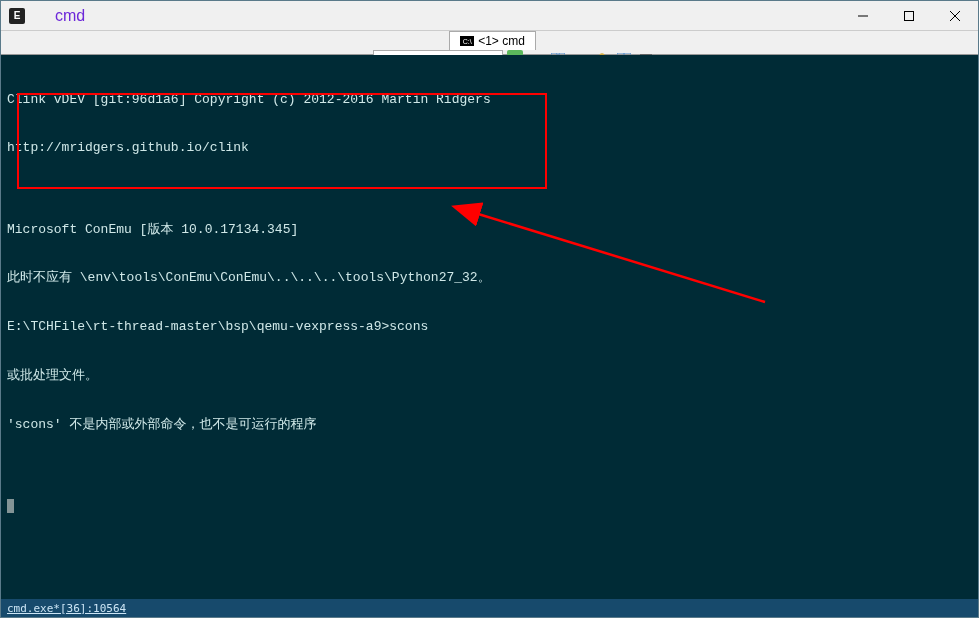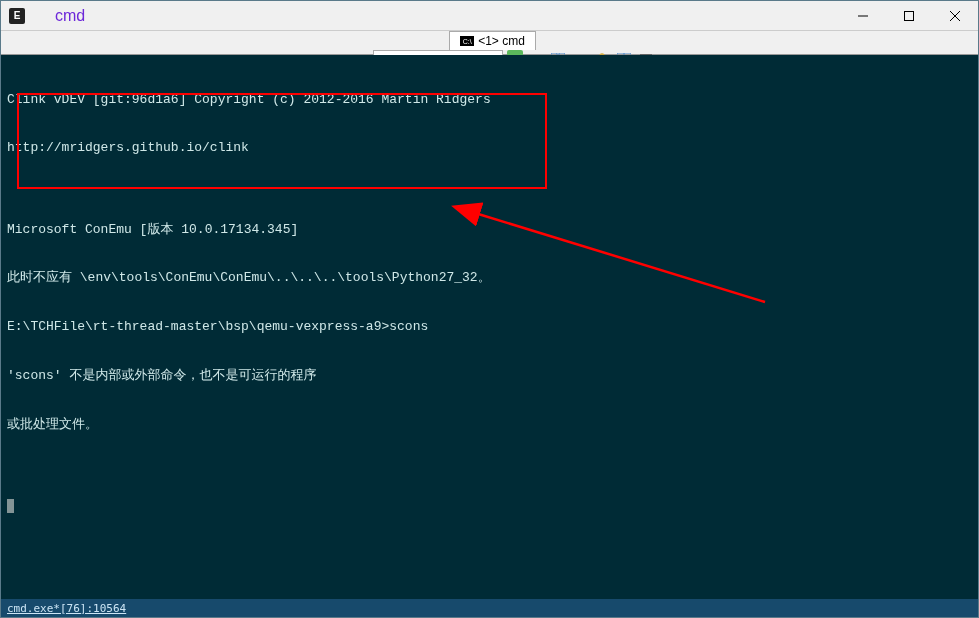--- a/index.html
+++ b/index.html
@@ -227,34 +227,34 @@
     </div>
   </div>
 
   <div class="terminal">
     <div class="term-line">Clink vDEV [git:96d1a6] Copyright (c) 2012-2016 Martin Ridgers</div>
     <div class="term-line">http://mridgers.github.io/clink</div>
     <div class="term-line"></div>
     <div class="term-line">Microsoft ConEmu [版本 10.0.17134.345]</div>
     <div class="term-line">此时不应有 \env\tools\ConEmu\ConEmu\..\..\..\tools\Python27_32。</div>
     <div class="term-line">E:\TCHFile\rt-thread-master\bsp\qemu-vexpress-a9&gt;scons</div>
+    <div class="term-line">或批处理文件。</div>
     <div class="term-line">'scons' 不是内部或外部命令，也不是可运行的程序</div>
-    <div class="term-line">或批处理文件。</div>
     <div class="term-line"></div>
     <div class="term-line"><span class="cursor"></span></div>
 
     <div class="red-box" id="redbox" style="left: 16px; top: 38px; width: 530px; height: 96px;"></div>
     <svg class="arrow-svg" id="arrow" width="979" height="560" style="left:0;top:0">
       <defs>
         <marker id="ah" markerWidth="12" markerHeight="10" refX="2" refY="5" orient="auto">
           <polygon points="0 0, 12 5, 0 10" fill="#ff0000"></polygon>
         </marker>
       </defs>
       <line id="arrowline" stroke="#ff0000" stroke-width="2.5" marker-end="url(#ah)" x1="764" y1="247" x2="474" y2="158"></line>
     </svg>
   </div>
 
   <div class="statusbar">
     <div class="statusbar-left">
-      <span class="underline">cmd.exe*[76]:10564</span>
+      <span class="underline">cmd.exe*[36]:10564</span>
     </div>
   </div>
 </div>
 
 </body></html>

